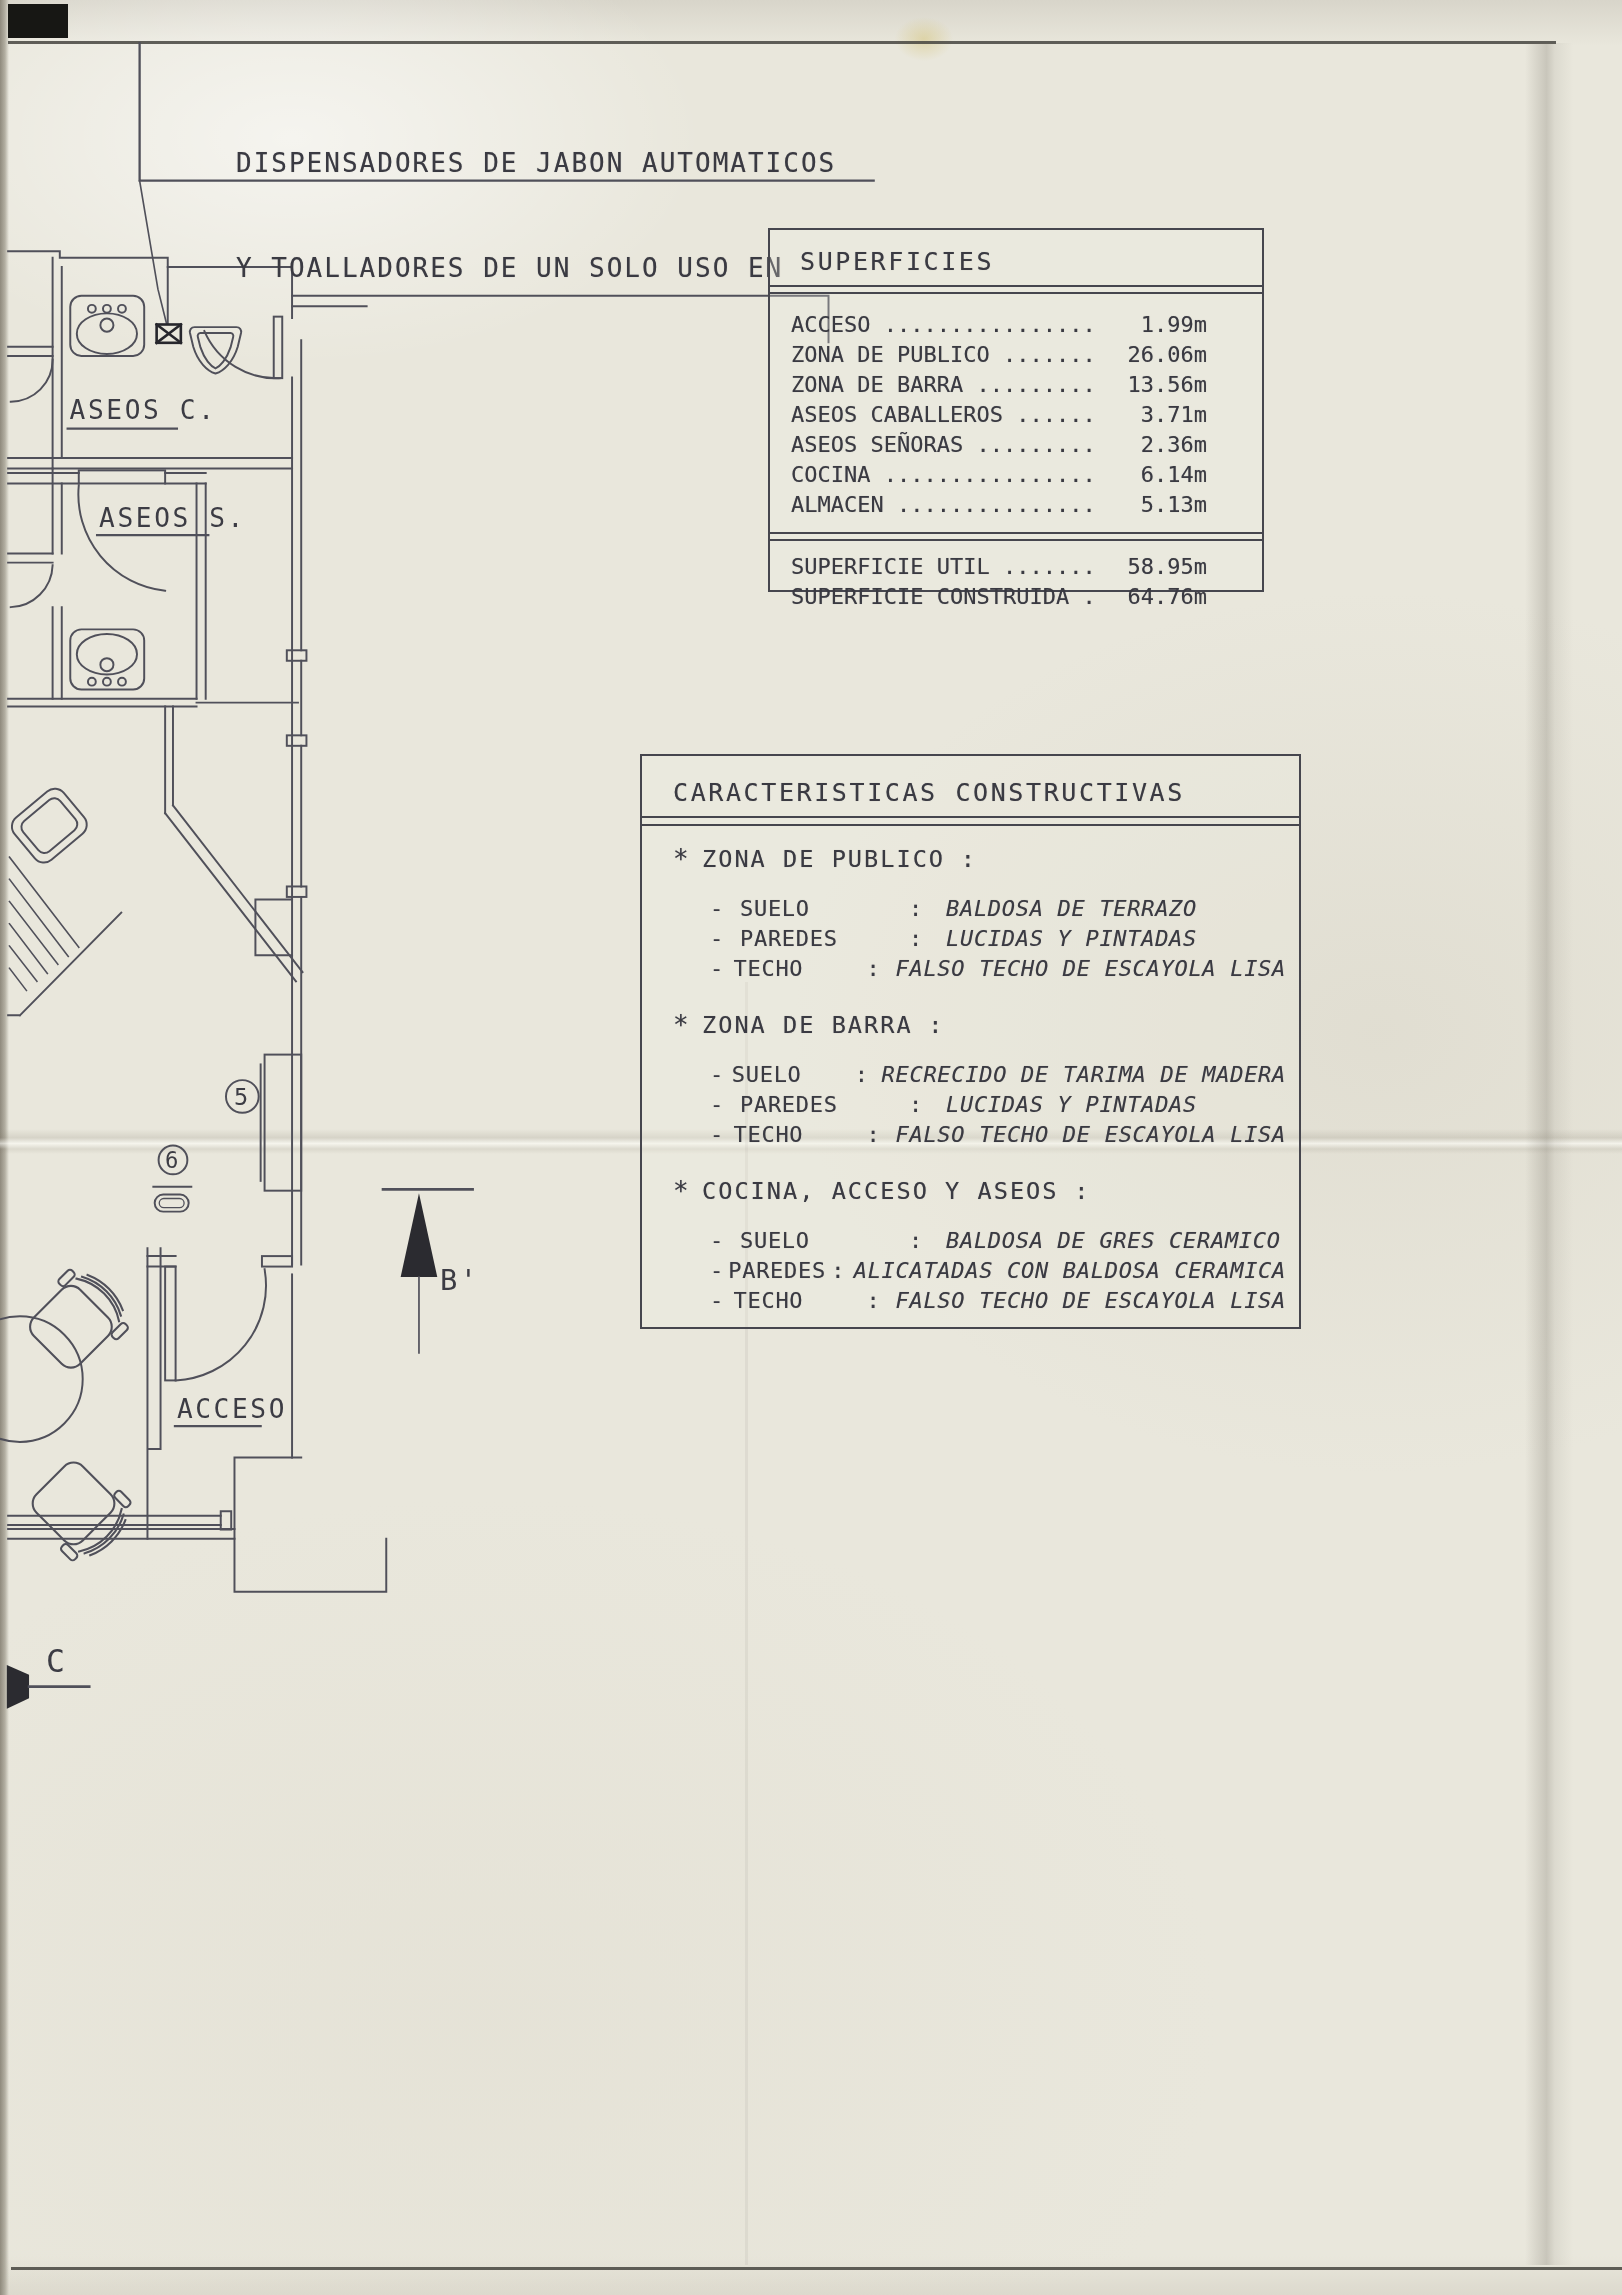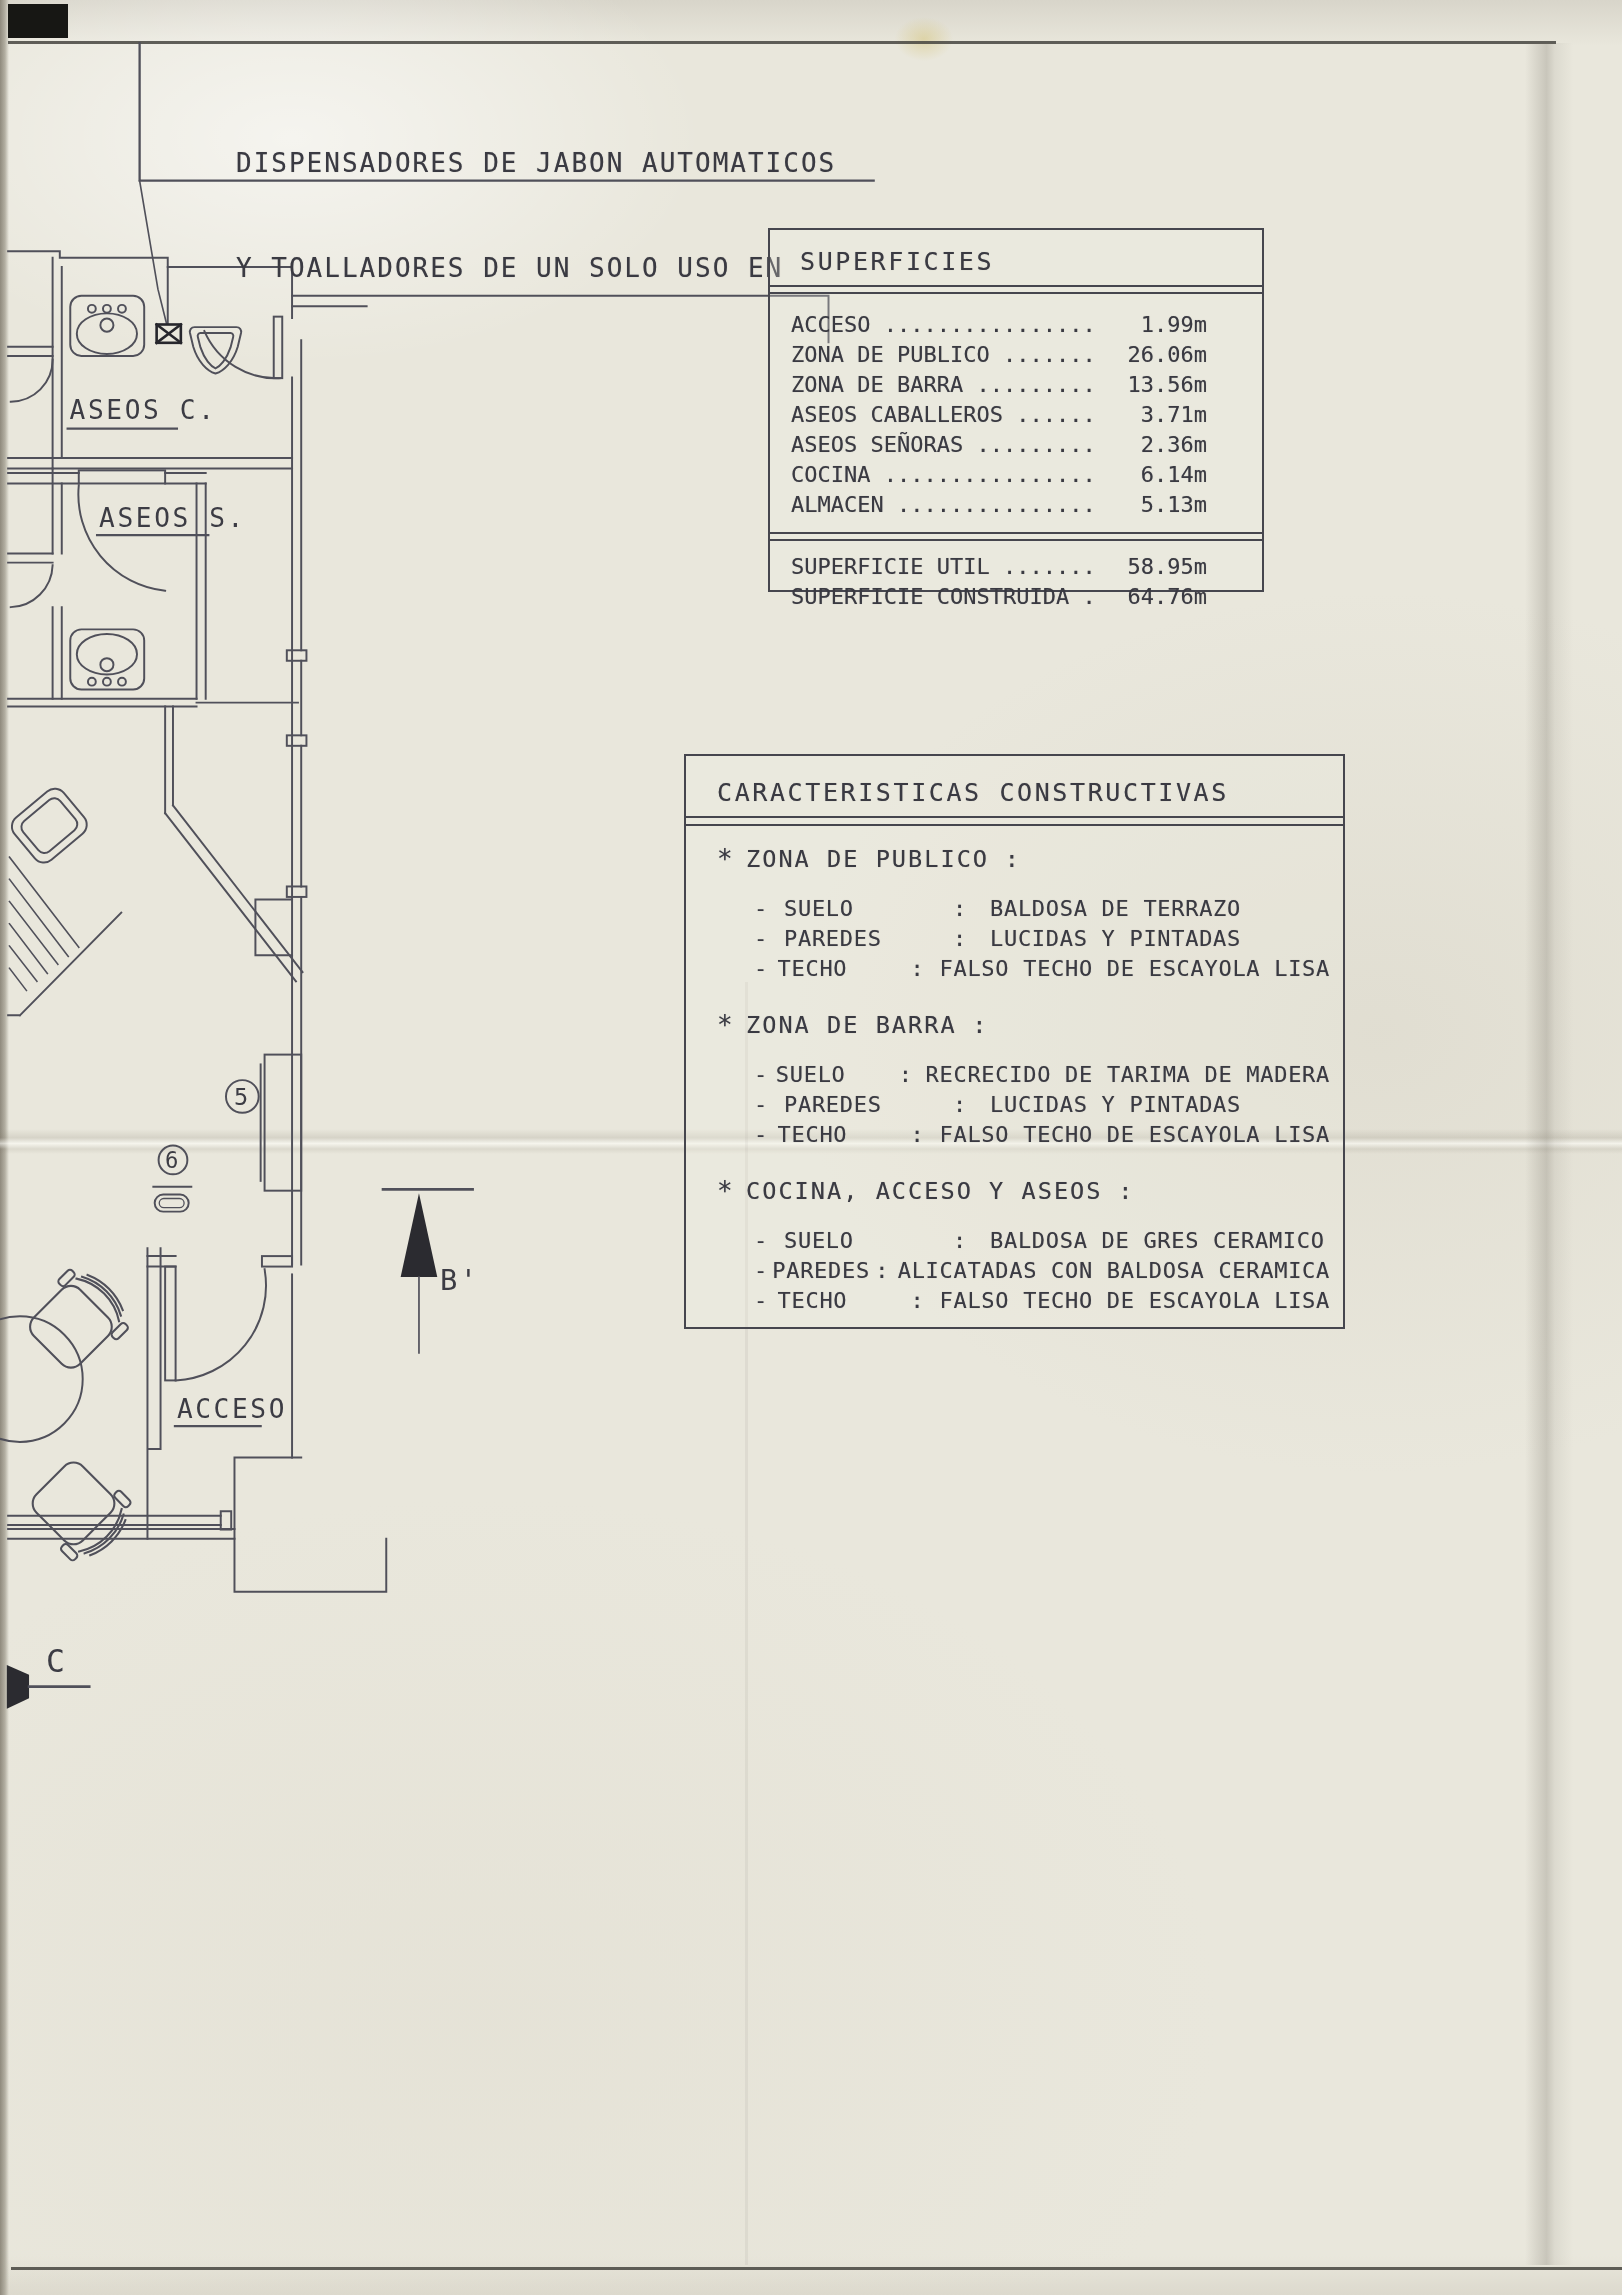--- a/index.html
+++ b/index.html
@@ -36,32 +36,32 @@
   .box{position:absolute;border:2px solid #46464e;background:rgba(240,238,228,.25);box-sizing:border-box;}
   .sep{border-top:2px solid #46464e;border-bottom:2px solid #46464e;height:5.2px;margin:0 0;}
   .sup{left:768px;top:228px;width:496px;height:364px;padding:10.5px 0 0 0;}
   .sup .title{font-size:25px;letter-spacing:2.6px;padding:6.5px 0 9.2px 30px;}
   .sup .rows{padding:15.7px 0 0 21px;}
   .sup-row{display:flex;font-size:22px;line-height:30px;padding-right:131px;}
   .sup-row .lbl,.sup-row .dots{white-space:pre;}
   .sup-row .val{margin-left:auto;min-width:98px;text-align:right;white-space:pre;}
   .sup-row .unit{width:38px;text-align:right;white-space:pre;}
   .sup .rows2{padding:10.5px 0 0 21px;}
-  .car{left:684px;top:754px;width:661px;height:575px;padding:14.4px 0 0 0;}
+  .car{left:640px;top:754px;width:661px;height:575px;padding:14.4px 0 0 0;}
   .car .title{font-size:25px;letter-spacing:2.6px;padding:7.9px 0 9.2px 31px;}
   .car .body{padding:19.6px 13px 0 31px;}
   .car .heading{display:flex;font-size:23.6px;line-height:29px;letter-spacing:2px;margin-bottom:19.6px;}
   .car .heading .mark{width:29px;font-size:26px;}
   .car .heading .hcolon{margin-left:15.7px;}
   .car .sec{margin-bottom:27.5px;}
   .car .row{display:flex;font-size:22px;line-height:30px;letter-spacing:0.7px;}
   .car .row .dash{width:30px;padding-left:37px;box-sizing:content-box;}
   .car .row .rlbl{width:169px;white-space:pre;}
   .car .row .rcolon{width:37px;}
-  .car .row .rval{white-space:pre;}
+  .car .row .rval{white-space:pre;font-style:italic;}
 </style>
 </head>
 <body>
 
 <div class="page">
 
   <div class="edge-left"></div>
   <div class="frame-top"></div>
   <div class="frame-bottom"></div>
   <div class="corner-mark"></div>

